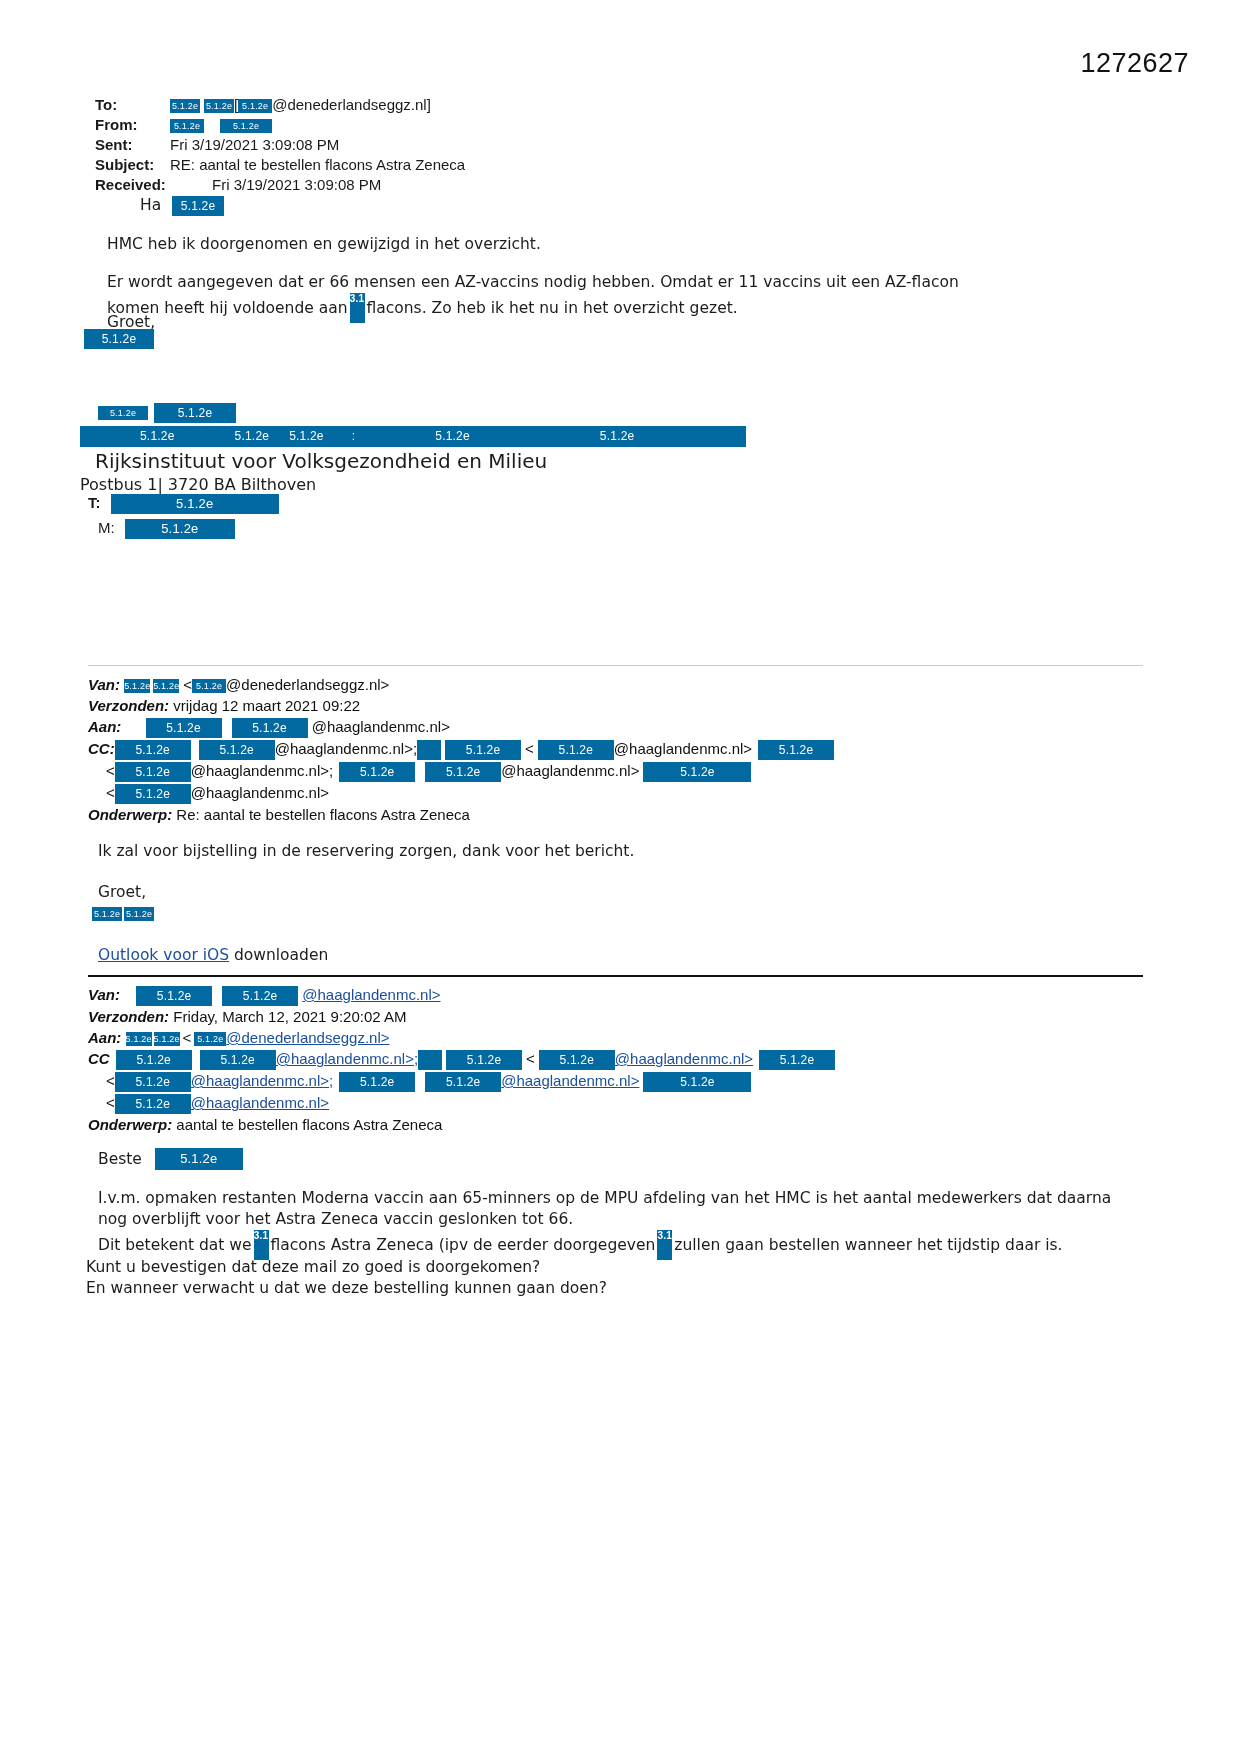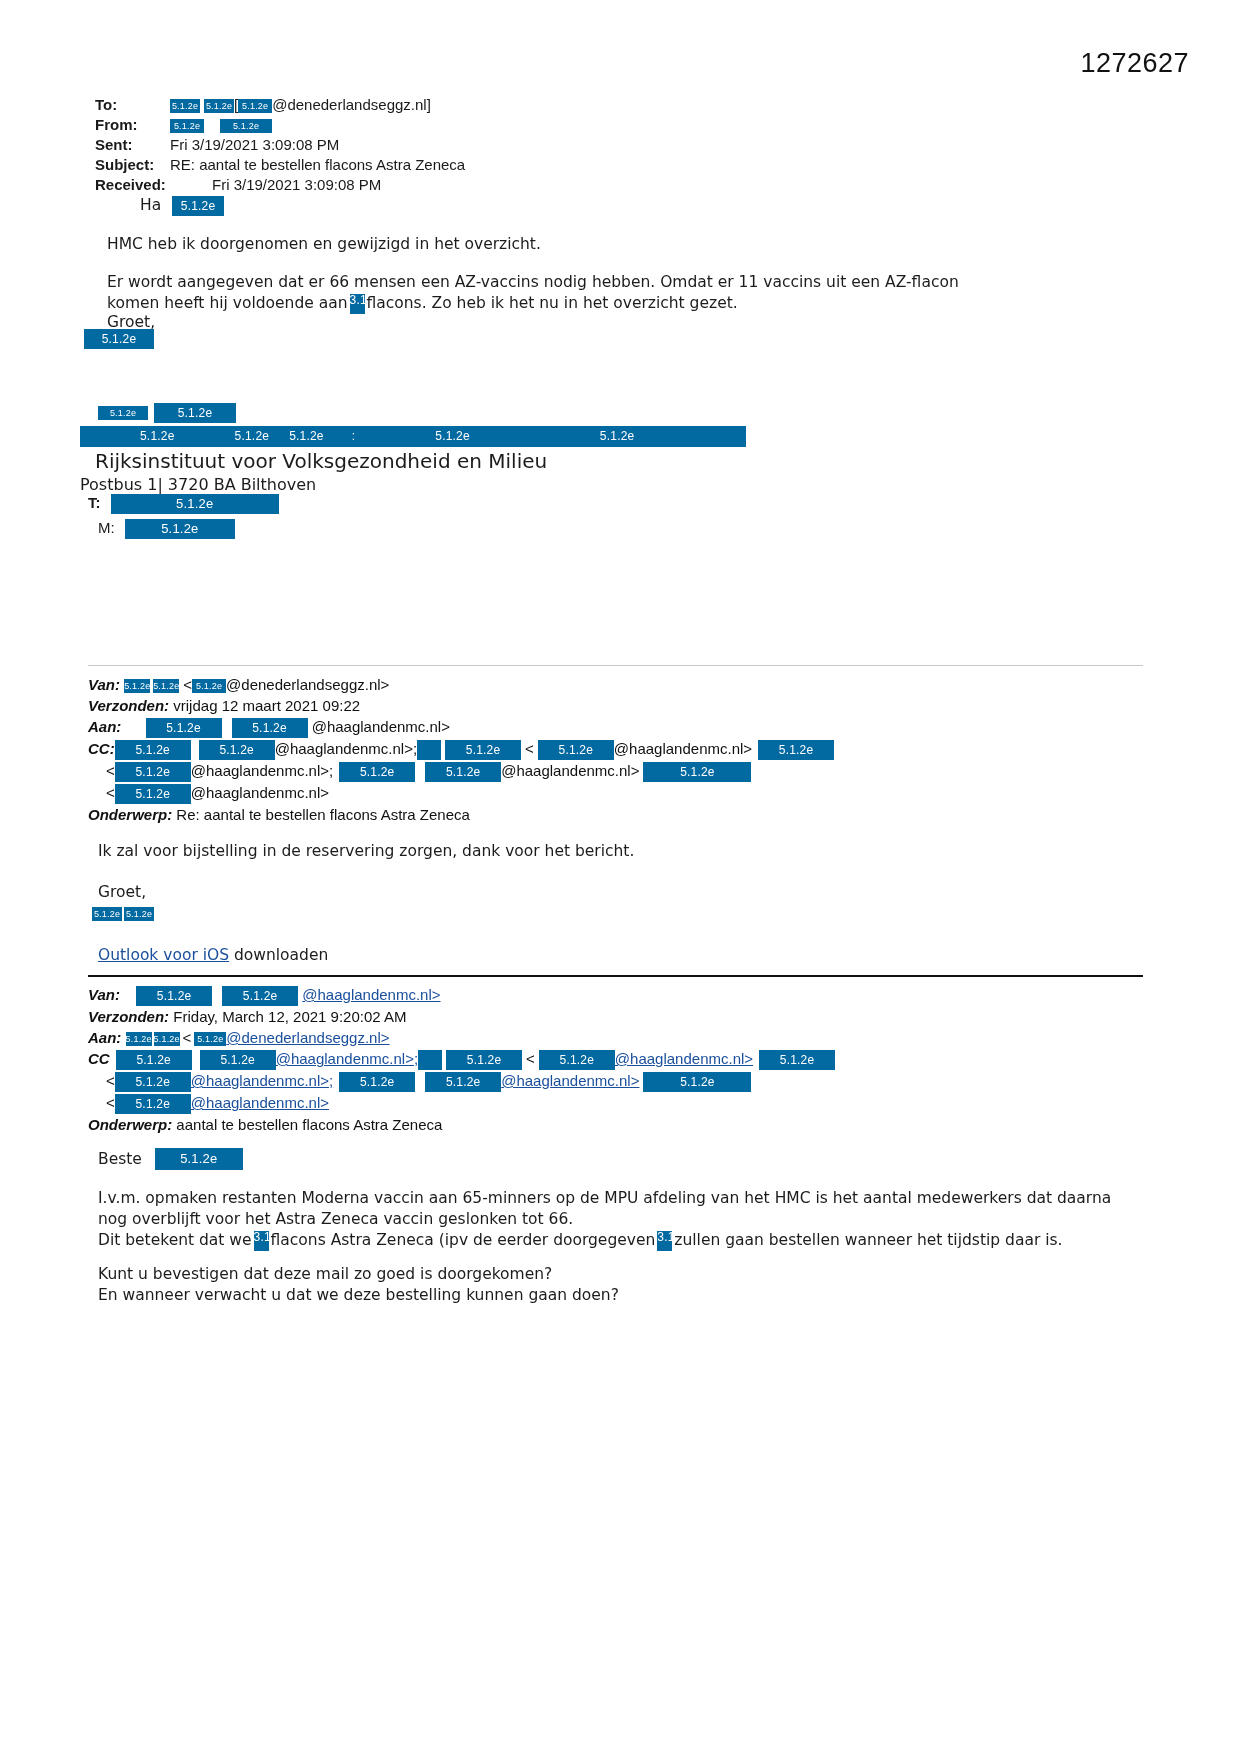--- a/index.html
+++ b/index.html
@@ -40,21 +40,21 @@
     line-height: 17px;
     height: 17px;
     text-align: center;
     vertical-align: middle;
     font-family: "Liberation Sans", sans-serif;
     letter-spacing: 0.2px;
     overflow: hidden;
     white-space: nowrap;
   }
   .rd.sm { font-size: 9px; line-height: 14px; height: 14px; }
-  .rd.tiny { font-size: 12px; line-height: 12px; height: 20px; width: 14px; }
+  .rd.tiny { font-size: 10px; line-height: 12px; height: 30px; width: 14px; font-weight: bold; }
   .rd.tall { line-height: 20px; height: 20px; font-size: 12px; }
 
   .hdr {
     position: absolute;
     left: 95px;
     top: 96px;
     font-family: "Liberation Sans", sans-serif;
     font-size: 15px;
   }
   .hdr table { border-collapse: collapse; }
@@ -252,18 +252,18 @@
   </div>
 
   <div class="body-txt" style="left:98px; top:1188px; width:1040px;">
     <div>I.v.m. opmaken restanten Moderna vaccin aan 65-minners op de MPU afdeling van het HMC is het aantal medewerkers dat daarna</div>
     <div>nog overblijft voor het Astra Zeneca vaccin geslonken tot 66.</div>
     <div class="inline-row">
       <span>Dit betekent dat we</span><span class="rd tiny" style="width:15px; margin:0 2px;">3.1</span><span>flacons Astra Zeneca (ipv de eerder doorgegeven</span><span class="rd tiny" style="width:15px; margin:0 2px;">3.1</span><span>zullen gaan bestellen wanneer het tijdstip daar is.</span>
     </div>
   </div>
 
-  <div class="body-txt" style="left:98px; top:1257px;margin-top:7px;">
+  <div class="body-txt" style="left:86px; top:1257px;">
     <div>Kunt u bevestigen dat deze mail zo goed is doorgekomen?</div>
     <div>En wanneer verwacht u dat we deze bestelling kunnen gaan doen?</div>
   </div>
 
 </div>
 
 </body></html>

